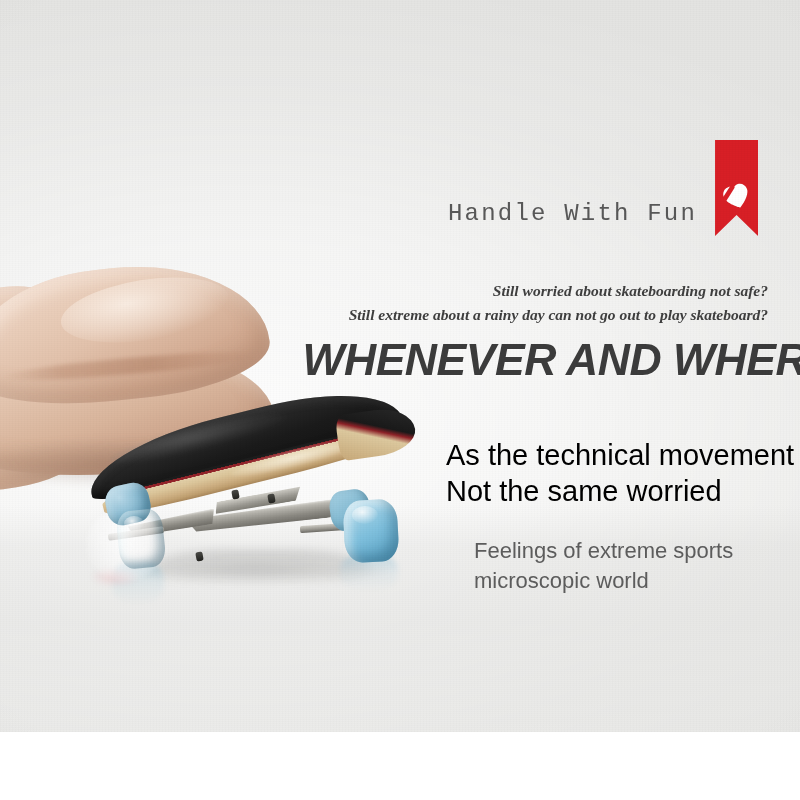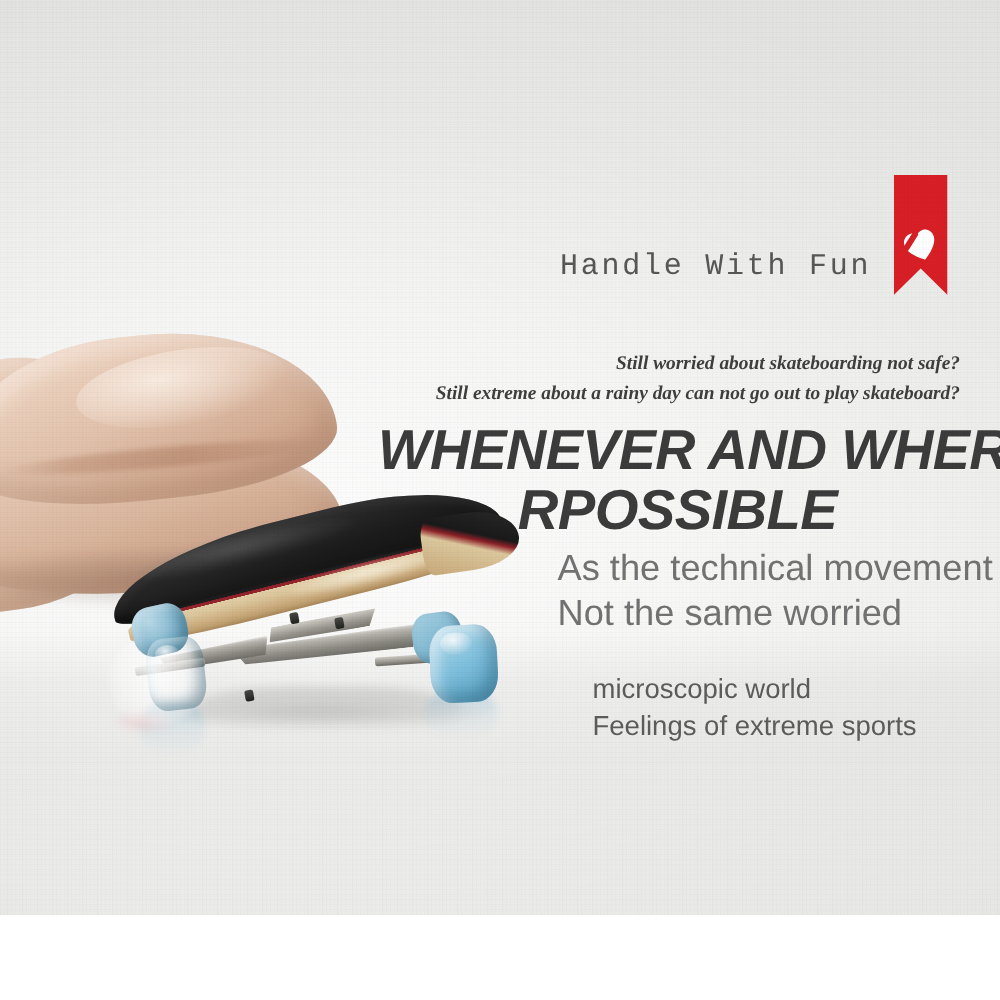--- a/index.html
+++ b/index.html
@@ -545,21 +545,21 @@
   }
   .headline .hl { display: block; white-space: nowrap; }
   .headline .hl-1 { transform: scaleX(0.99); }
 
   .mid-block {
     position: absolute;
     left: 446px;
     top: 437px;
     font-size: 29px;
     line-height: 36px;
-    color: #737373;
+    color: #000000;
     font-weight: 400;
   }
   .mid-block .ml { display: block; white-space: nowrap; }
 
   .low-block {
     position: absolute;
     left: 474px;
     top: 536px;
     font-size: 22px;
     line-height: 30px;
@@ -649,27 +649,26 @@
     </div>
   </div>
 
   <div class="sub-lines">
     <span class="sl">Still worried about skateboarding not safe?</span>
     <span class="sl">Still extreme about a rainy day can not go out to play skateboard?</span>
   </div>
 
   <div class="headline">
     <span class="hl hl-1">WHENEVER AND WHEREVE</span>
-    <span class="hl hl-2">RPOSSIBLE</span>
   </div>
 
   <div class="mid-block">
     <span class="ml">As the technical movement</span>
     <span class="ml">Not the same worried</span>
   </div>
 
   <div class="low-block">
+    <span class="ll">Feelings of extreme sports</span>
     <span class="ll">microscopic world</span>
-    <span class="ll">Feelings of extreme sports</span>
   </div>
 
   <div class="grain"></div>
 </div>
 
 </body></html>

